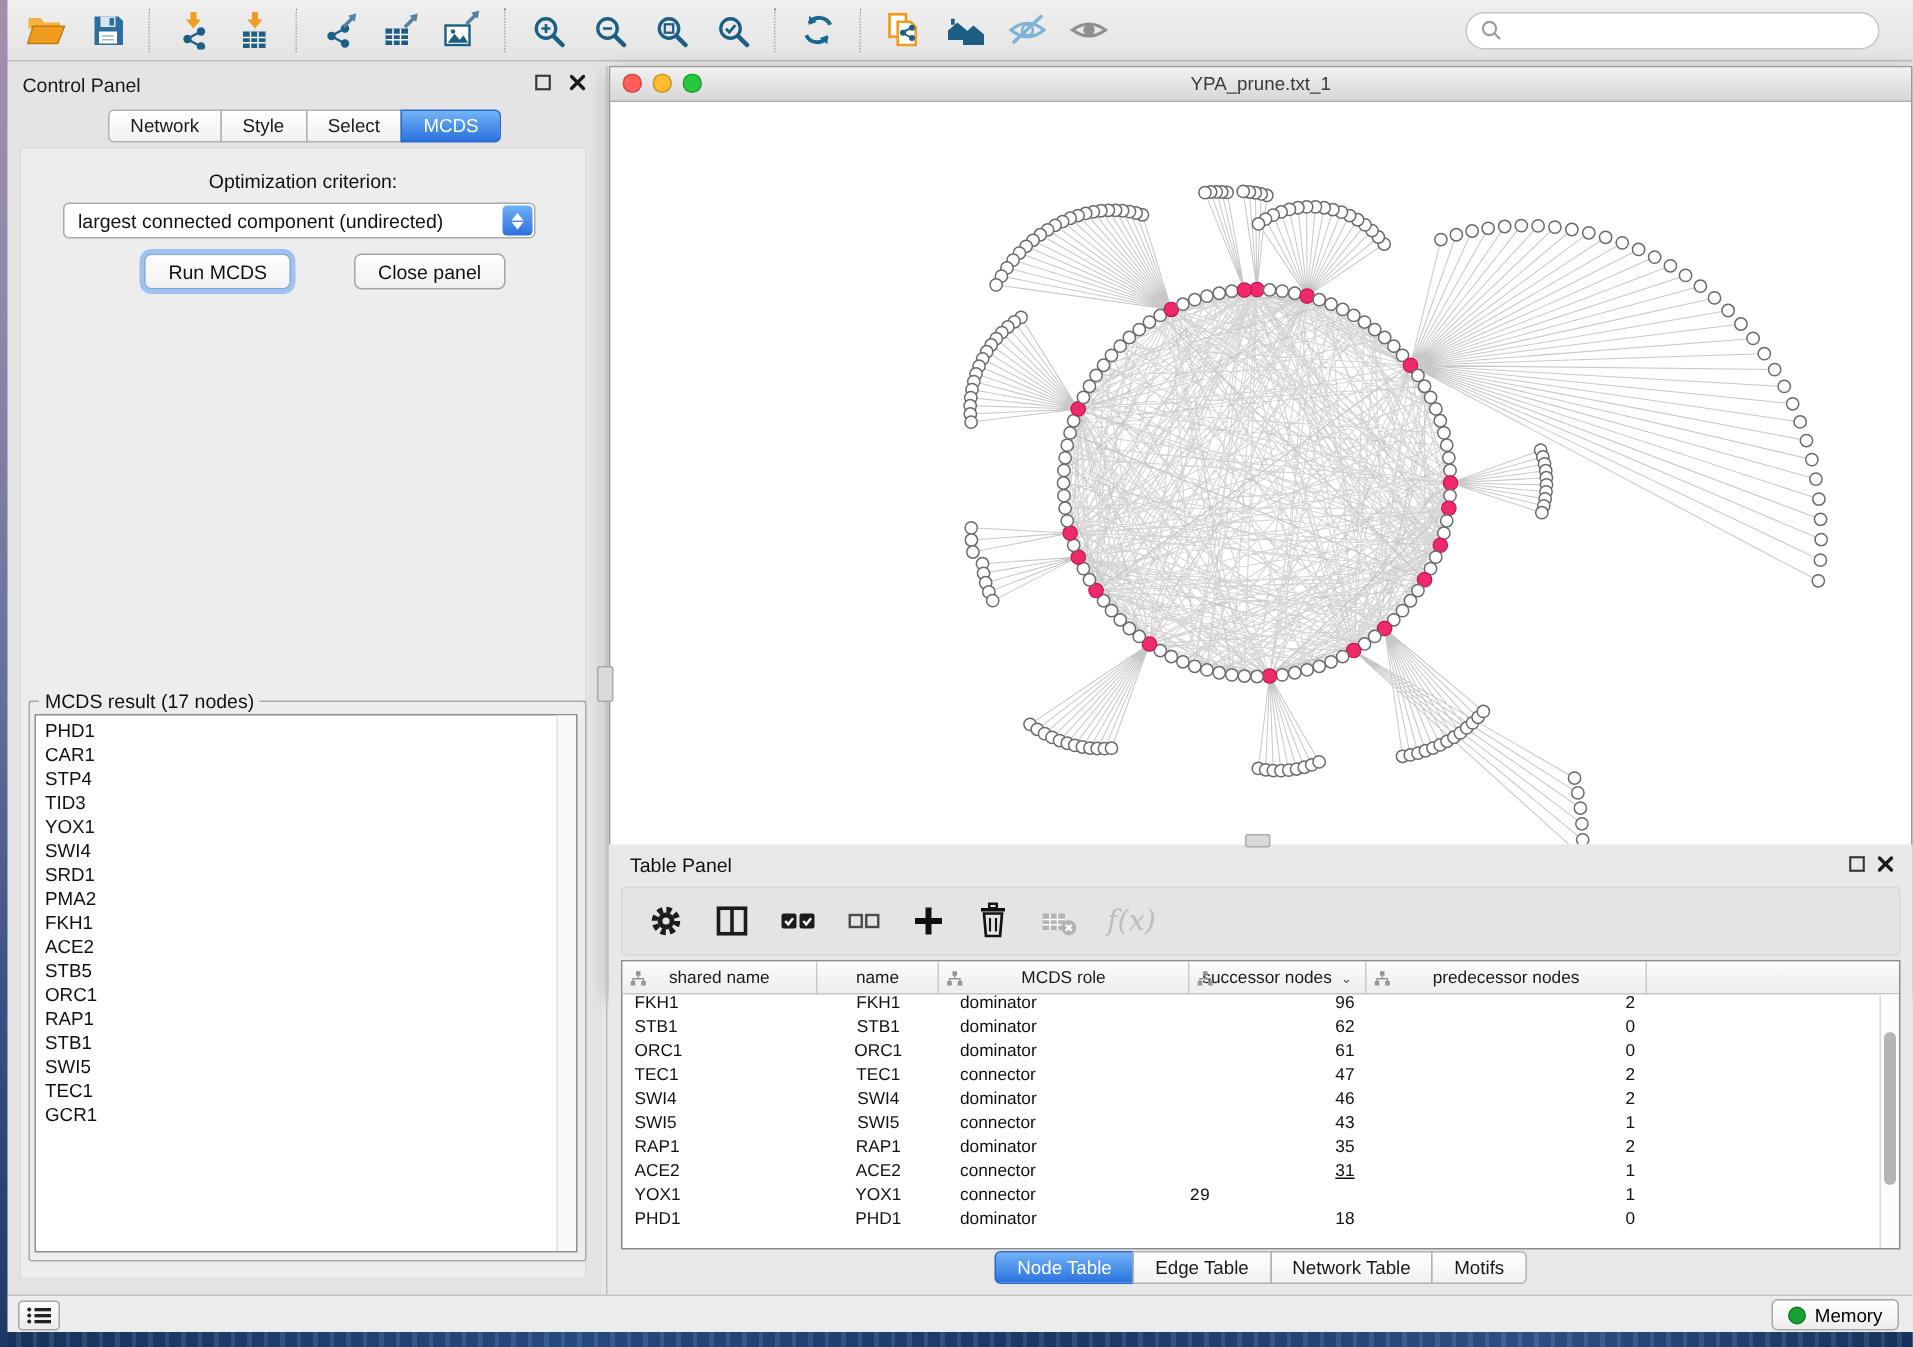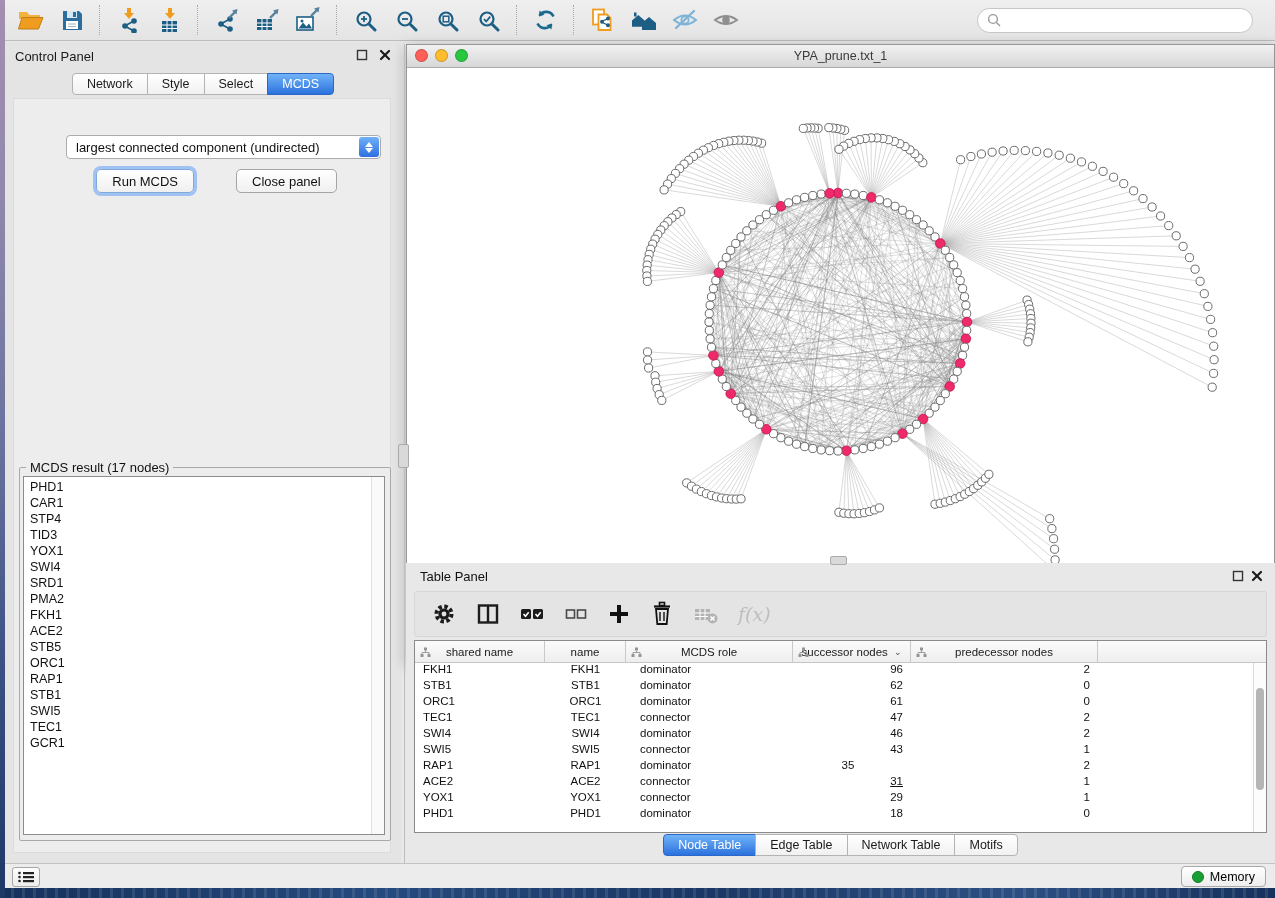--- a/index.html
+++ b/index.html
@@ -32,21 +32,21 @@
   .cp-float{right:32px;} .cp-close{right:9px;}
   .cp-tabs{position:absolute;left:0;top:31px;width:100%;display:flex;justify-content:center;}
   .seg-tab{height:22px;padding:0 14px;font-size:12.5px;background:linear-gradient(#ffffff,#f1f1f1);
     border:1px solid #b3b3b3;margin-left:-1px;cursor:pointer;color:#1a1a1a;text-align:right;}
   .seg-tab:first-child{border-radius:4px 0 0 4px;margin-left:0;}
   .seg-tab:last-child{border-radius:0 4px 4px 0;}
   .seg-tab.active{background:linear-gradient(#71b3f7,#2b72de);color:#fff;border-color:#2b66c9;}
   .cp-inner{position:absolute;left:8px;top:56px;width:378px;height:755px;background:#ededed;
     border:1px solid #dcdcdc;box-sizing:border-box;}
   .opt-label{position:absolute;left:0;top:14px;width:100%;text-align:center;font-size:13px;}
-  .dropdown{position:absolute;left:52px;top:36px;width:315px;height:24px;background:#fff;
+  .dropdown{position:absolute;left:28px;top:36px;width:315px;height:24px;background:#fff;
     border:1px solid #ababab;border-radius:4px;box-sizing:border-box;cursor:pointer;}
   .dropdown .dd-text{position:absolute;left:9px;top:4px;font-size:13px;white-space:nowrap;}
   .dd-stepper{position:absolute;right:1px;top:1px;width:20px;height:20px;border-radius:3px;
     background:linear-gradient(#6fb1f8,#2e6fe0);display:flex;flex-direction:column;
     align-items:center;justify-content:center;gap:1px;}
   .dd-stepper .tri{width:0;height:0;border-left:4px solid transparent;border-right:4px solid transparent;}
   .tri-up{border-bottom:5px solid #fff;} .tri-down{border-top:5px solid #fff;}
   .cp-buttons{position:absolute;left:0;top:70px;width:100%;display:flex;justify-content:center;gap:13px;}
   .mac-btn{height:24px;padding:0 15px;font-size:13px;background:linear-gradient(#ffffff,#f0f0f0);
     border:1px solid #a5a5a5;border-radius:5px;cursor:pointer;color:#111;margin-left:29px;}
@@ -282,20 +282,21 @@
         </svg>
     </button>
   </div>
   <div class="cp-tabs" id="cp-tabs">
       <button class="seg-tab">Network</button>
       <button class="seg-tab">Style</button>
       <button class="seg-tab">Select</button>
       <button class="seg-tab active">MCDS</button>
     </div>
   <div class="cp-inner">
+    <div class="opt-label">Optimization criterion:</div>
     <div class="dropdown">
       <span class="dd-text">largest connected component (undirected)</span>
       <span class="dd-stepper">
         <span class="tri tri-up"></span>
           <span class="tri tri-down"></span>
       </span>
     </div>
     <div class="cp-buttons">
       <button class="mac-btn focused">Run MCDS</button>
       <button class="mac-btn">Close panel</button>
@@ -752,35 +753,35 @@
           <div class="td" style="flex: 0 0 130px; width: 130px; text-align: left; padding-left: 8px;">SWI5</div>
           <div class="td" style="flex: 0 0 81px; width: 81px; text-align: center;">SWI5</div>
           <div class="td" style="flex: 0 0 167px; width: 167px; text-align: left; padding-left: 14px;">connector</div>
           <div class="td" style="flex: 0 0 118px; width: 118px; text-align: right; padding-right: 8px;">43</div>
           <div class="td" style="flex: 0 0 187px; width: 187px; text-align: right; padding-right: 8px;">1</div>
         </div>
         <div class="tr">
           <div class="td" style="flex: 0 0 130px; width: 130px; text-align: left; padding-left: 8px;">RAP1</div>
           <div class="td" style="flex: 0 0 81px; width: 81px; text-align: center;">RAP1</div>
           <div class="td" style="flex: 0 0 167px; width: 167px; text-align: left; padding-left: 14px;">dominator</div>
-          <div class="td" style="flex: 0 0 118px; width: 118px; text-align: center; padding-right: 8px;">35</div>
+          <div class="td" style="flex: 0 0 118px; width: 118px; text-align: right; padding-right: 8px;">35</div>
           <div class="td" style="flex: 0 0 187px; width: 187px; text-align: right; padding-right: 8px;">2</div>
         </div>
         <div class="tr">
           <div class="td" style="flex: 0 0 130px; width: 130px; text-align: left; padding-left: 8px;">ACE2</div>
           <div class="td" style="flex: 0 0 81px; width: 81px; text-align: center;">ACE2</div>
           <div class="td" style="flex: 0 0 167px; width: 167px; text-align: left; padding-left: 14px;">connector</div>
           <div class="td" style="flex: 0 0 118px; width: 118px; text-align: right; padding-right: 8px; text-decoration: underline;">31</div>
           <div class="td" style="flex: 0 0 187px; width: 187px; text-align: right; padding-right: 8px;">1</div>
         </div>
         <div class="tr">
           <div class="td" style="flex: 0 0 130px; width: 130px; text-align: left; padding-left: 8px;">YOX1</div>
           <div class="td" style="flex: 0 0 81px; width: 81px; text-align: center;">YOX1</div>
           <div class="td" style="flex: 0 0 167px; width: 167px; text-align: left; padding-left: 14px;">connector</div>
-          <div class="td" style="flex: 0 0 118px; width: 118px; text-align: right; padding-right: 8px;">29</div>
+          <div class="td" style="flex: 0 0 118px; width: 118px; padding-right: 8px; font-family: Liberation Mono, monospace;">29</div>
           <div class="td" style="flex: 0 0 187px; width: 187px; text-align: right; padding-right: 8px;">1</div>
         </div>
         <div class="tr">
           <div class="td" style="flex: 0 0 130px; width: 130px; text-align: left; padding-left: 8px;">PHD1</div>
           <div class="td" style="flex: 0 0 81px; width: 81px; text-align: center;">PHD1</div>
           <div class="td" style="flex: 0 0 167px; width: 167px; text-align: left; padding-left: 14px;">dominator</div>
           <div class="td" style="flex: 0 0 118px; width: 118px; text-align: right; padding-right: 8px;">18</div>
           <div class="td" style="flex: 0 0 187px; width: 187px; text-align: right; padding-right: 8px;">0</div>
         </div>
       </div>

